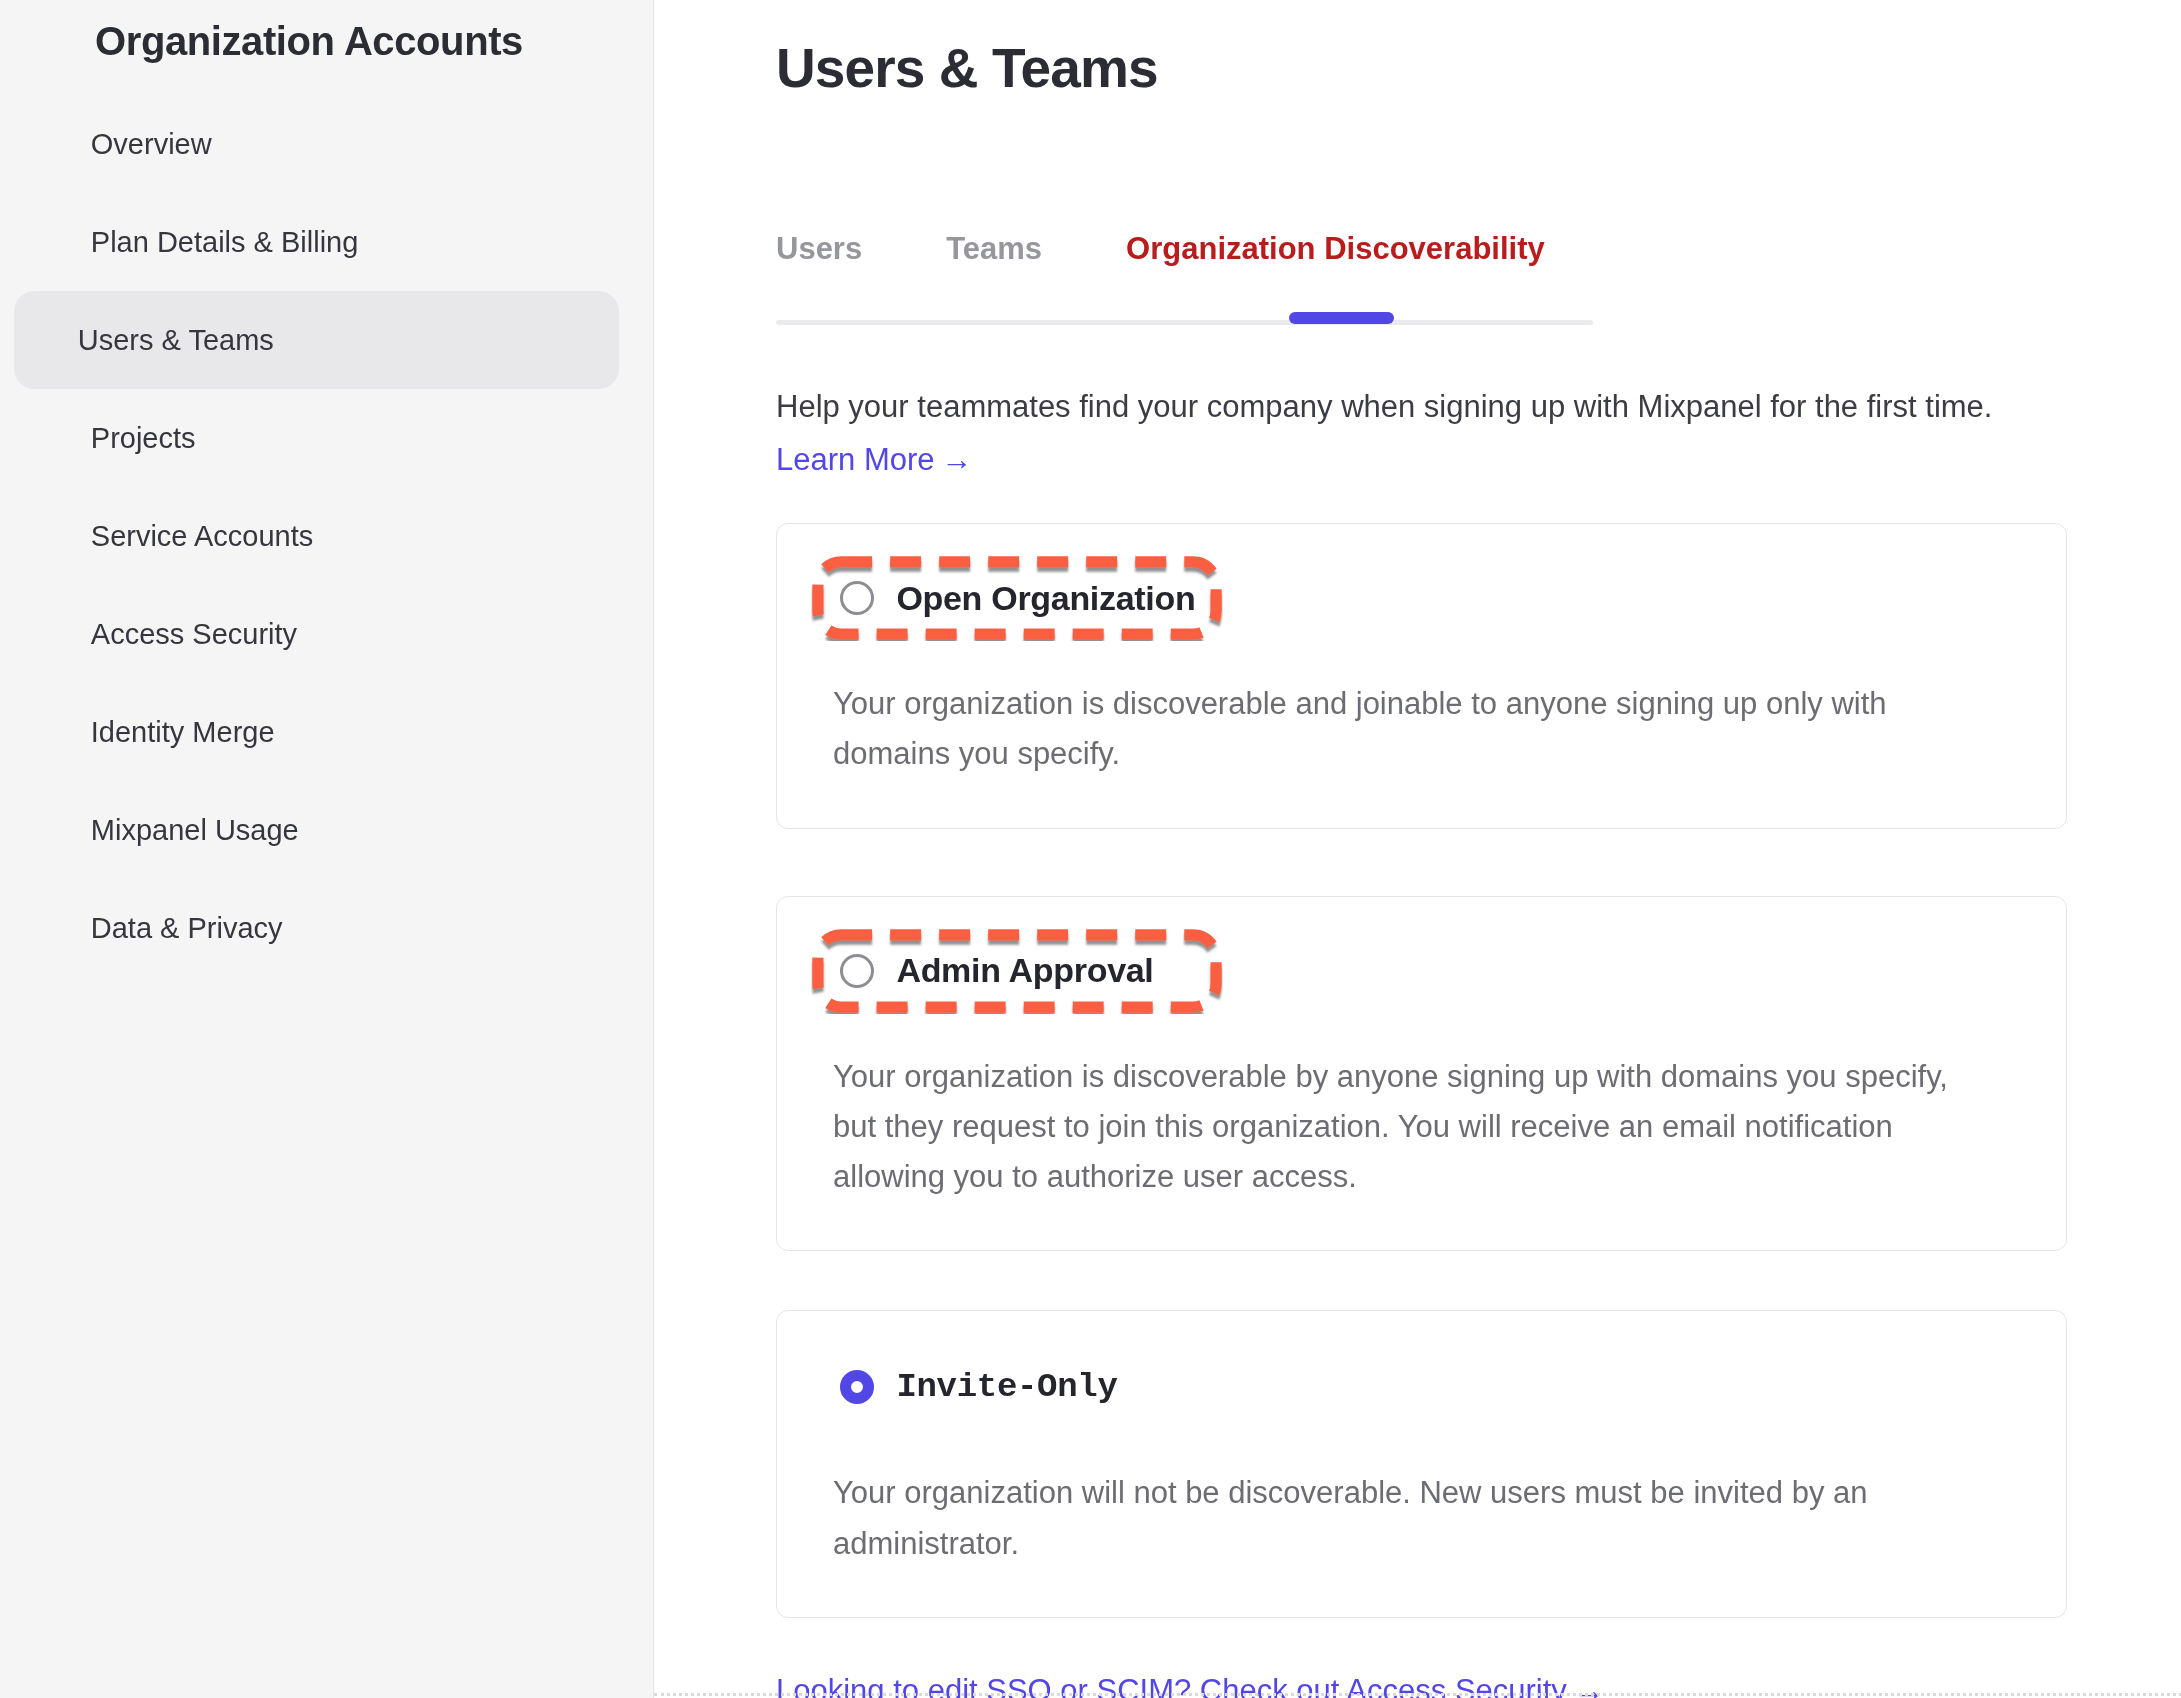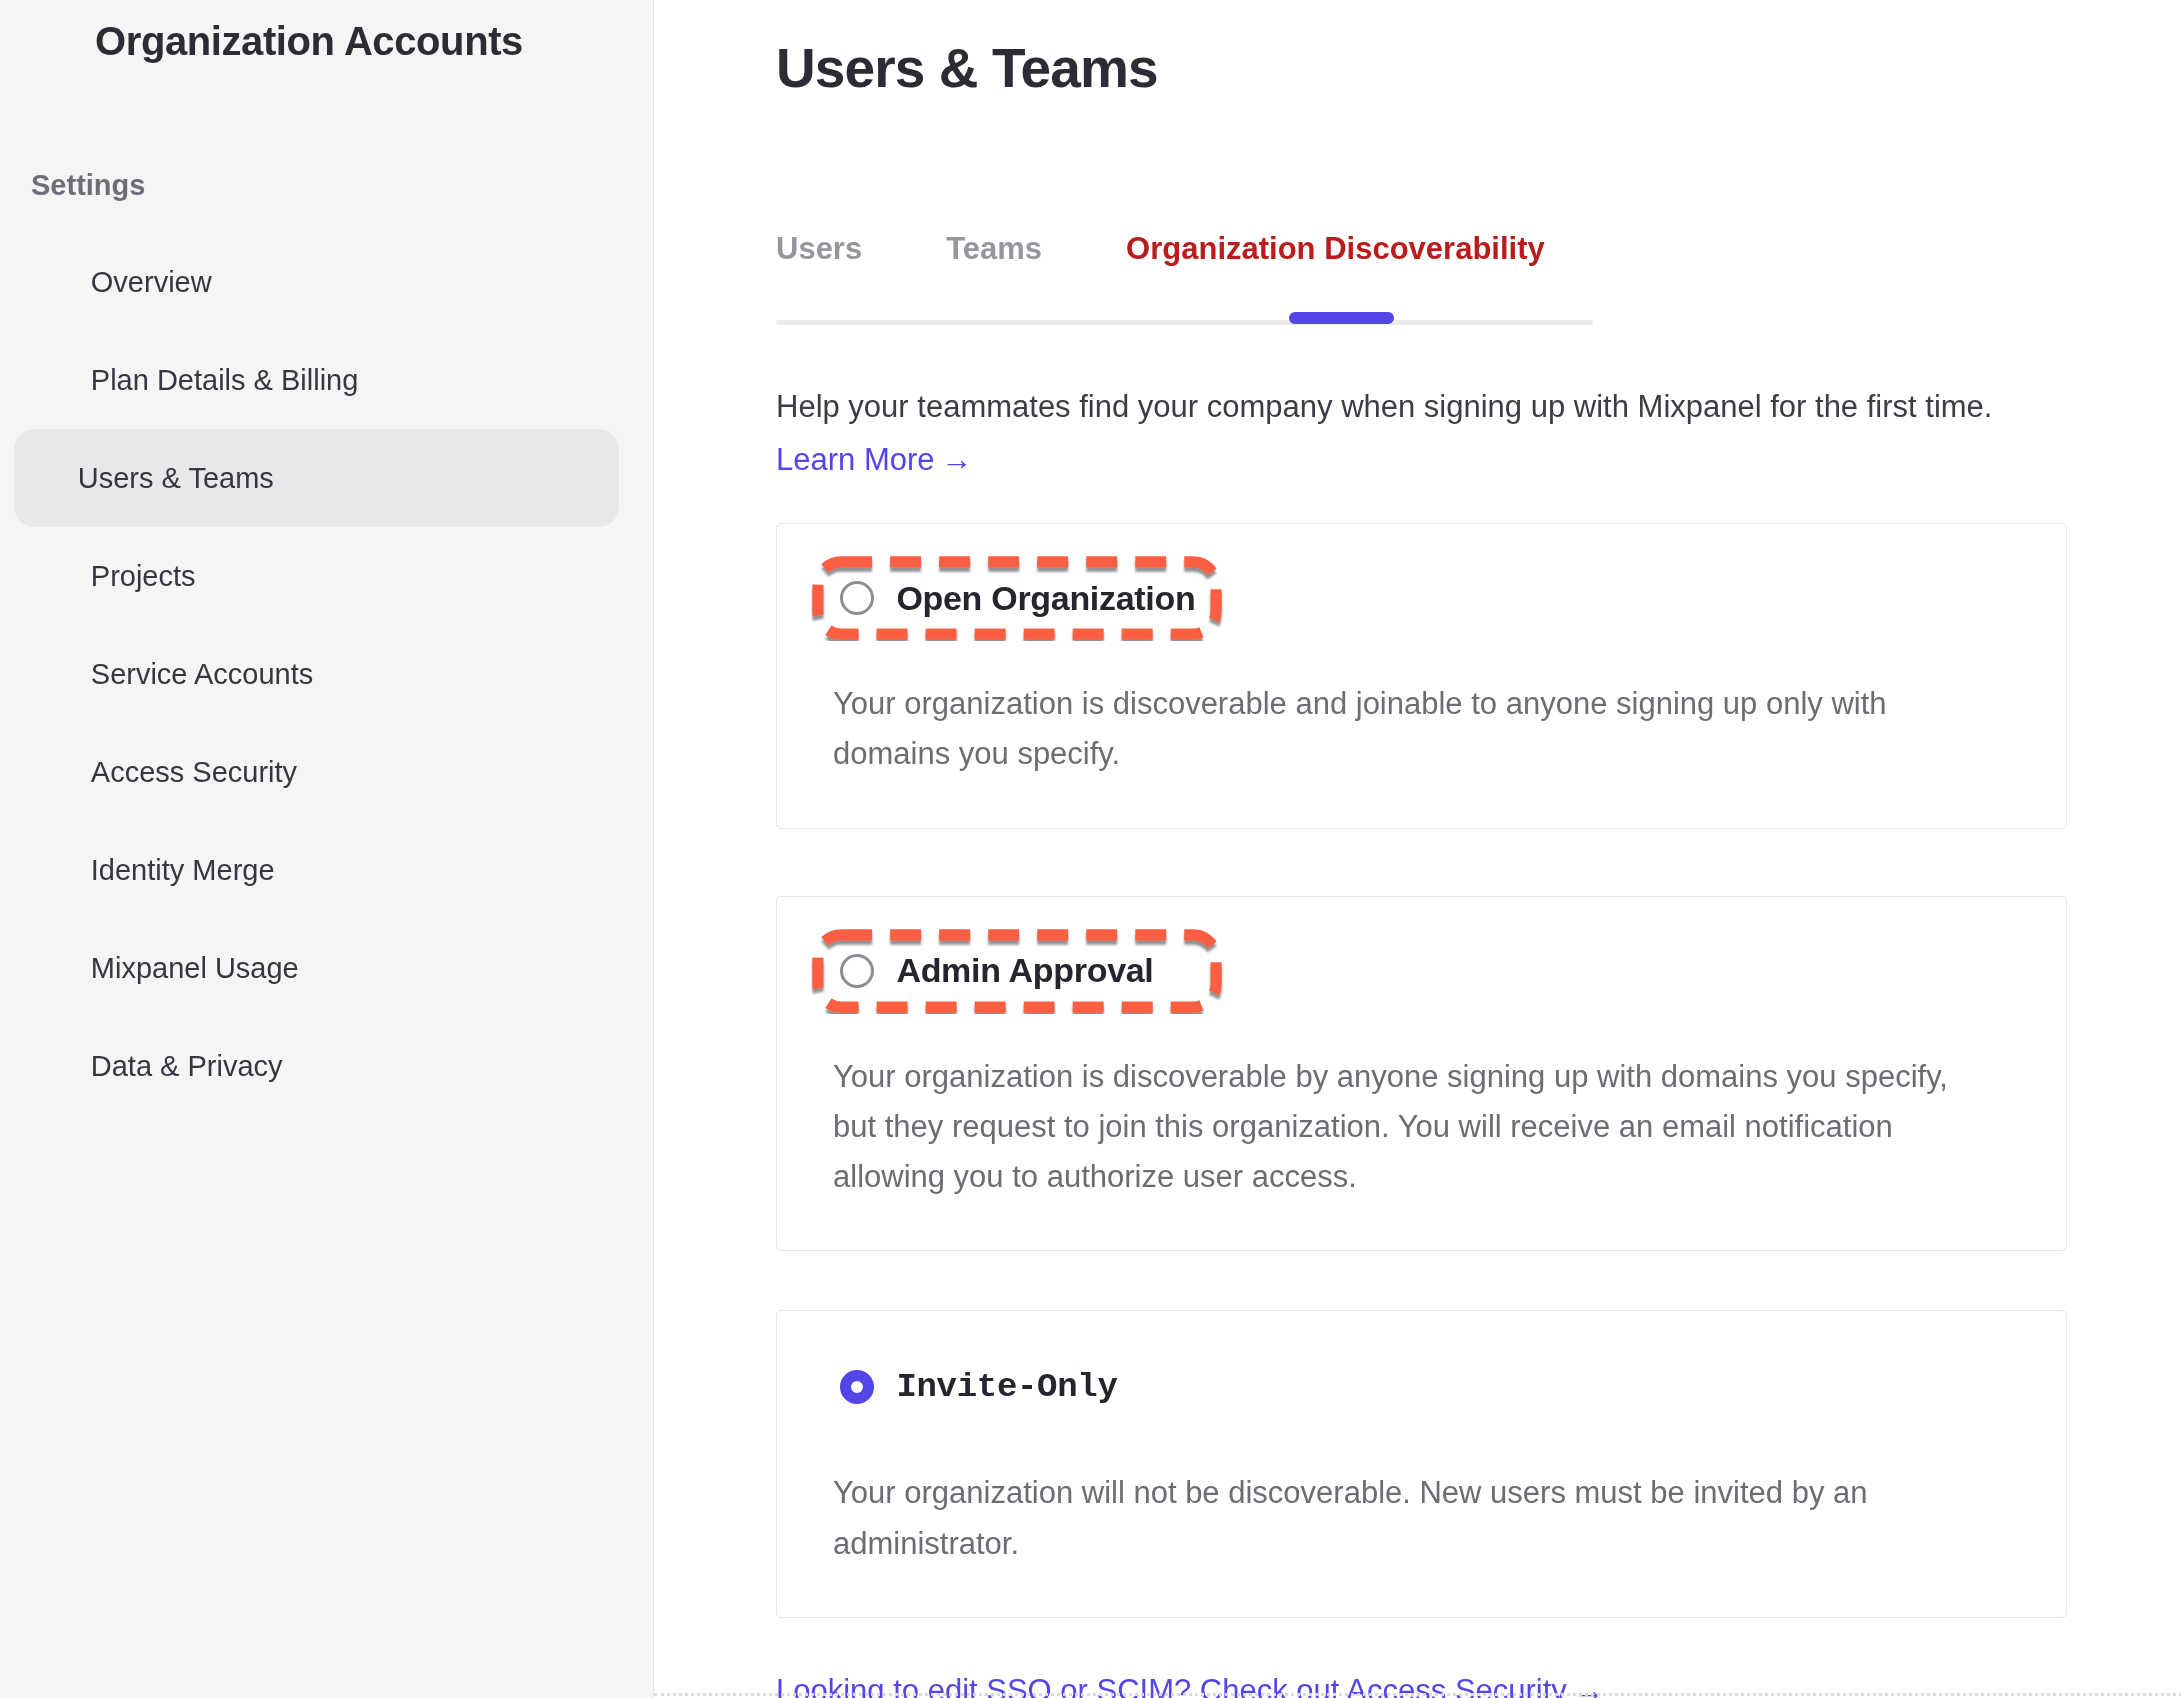--- a/index.html
+++ b/index.html
@@ -108,21 +108,21 @@
     color: #5246e6;
     cursor: pointer;
     text-decoration: none;
   }
   .link .arrow { margin-left: 6.9px; }
 
   
   .card {
     width: 1291px;
     border: 1.7px solid #e5e5e7;
-    border-radius: 5px;
+    border-radius: 12px;
     background: #ffffff;
   }
   .card-1 { margin-top: 45px; }
   .card-2 { margin-top: 67px; }
   .card-3 { margin-top: 59px; }
 
   .option-row {
     position: relative;
     display: flex;
     align-items: center;
@@ -182,21 +182,20 @@
 <svg width="0" height="0" style="position:absolute">
   <defs>
     <filter id="dash-shadow" x="-20%" y="-40%" width="140%" height="200%">
       <feDropShadow dx="0" dy="5" stdDeviation="1" flood-color="#4a4a4a" flood-opacity="0.6"></feDropShadow>
     </filter>
   </defs>
 </svg>
 
 <aside class="sidebar">
   <h2 class="sidebar-title">Organization Accounts</h2>
-  <div class="sidebar-section-label">Settings</div>
   <ul class="sidebar-nav">
     <li class="nav-item">Overview</li>
     <li class="nav-item">Plan Details &amp; Billing</li>
     <li class="nav-item selected">Users &amp; Teams</li>
     <li class="nav-item">Projects</li>
     <li class="nav-item">Service Accounts</li>
     <li class="nav-item">Access Security</li>
     <li class="nav-item">Identity Merge</li>
     <li class="nav-item">Mixpanel Usage</li>
     <li class="nav-item">Data &amp; Privacy</li>

